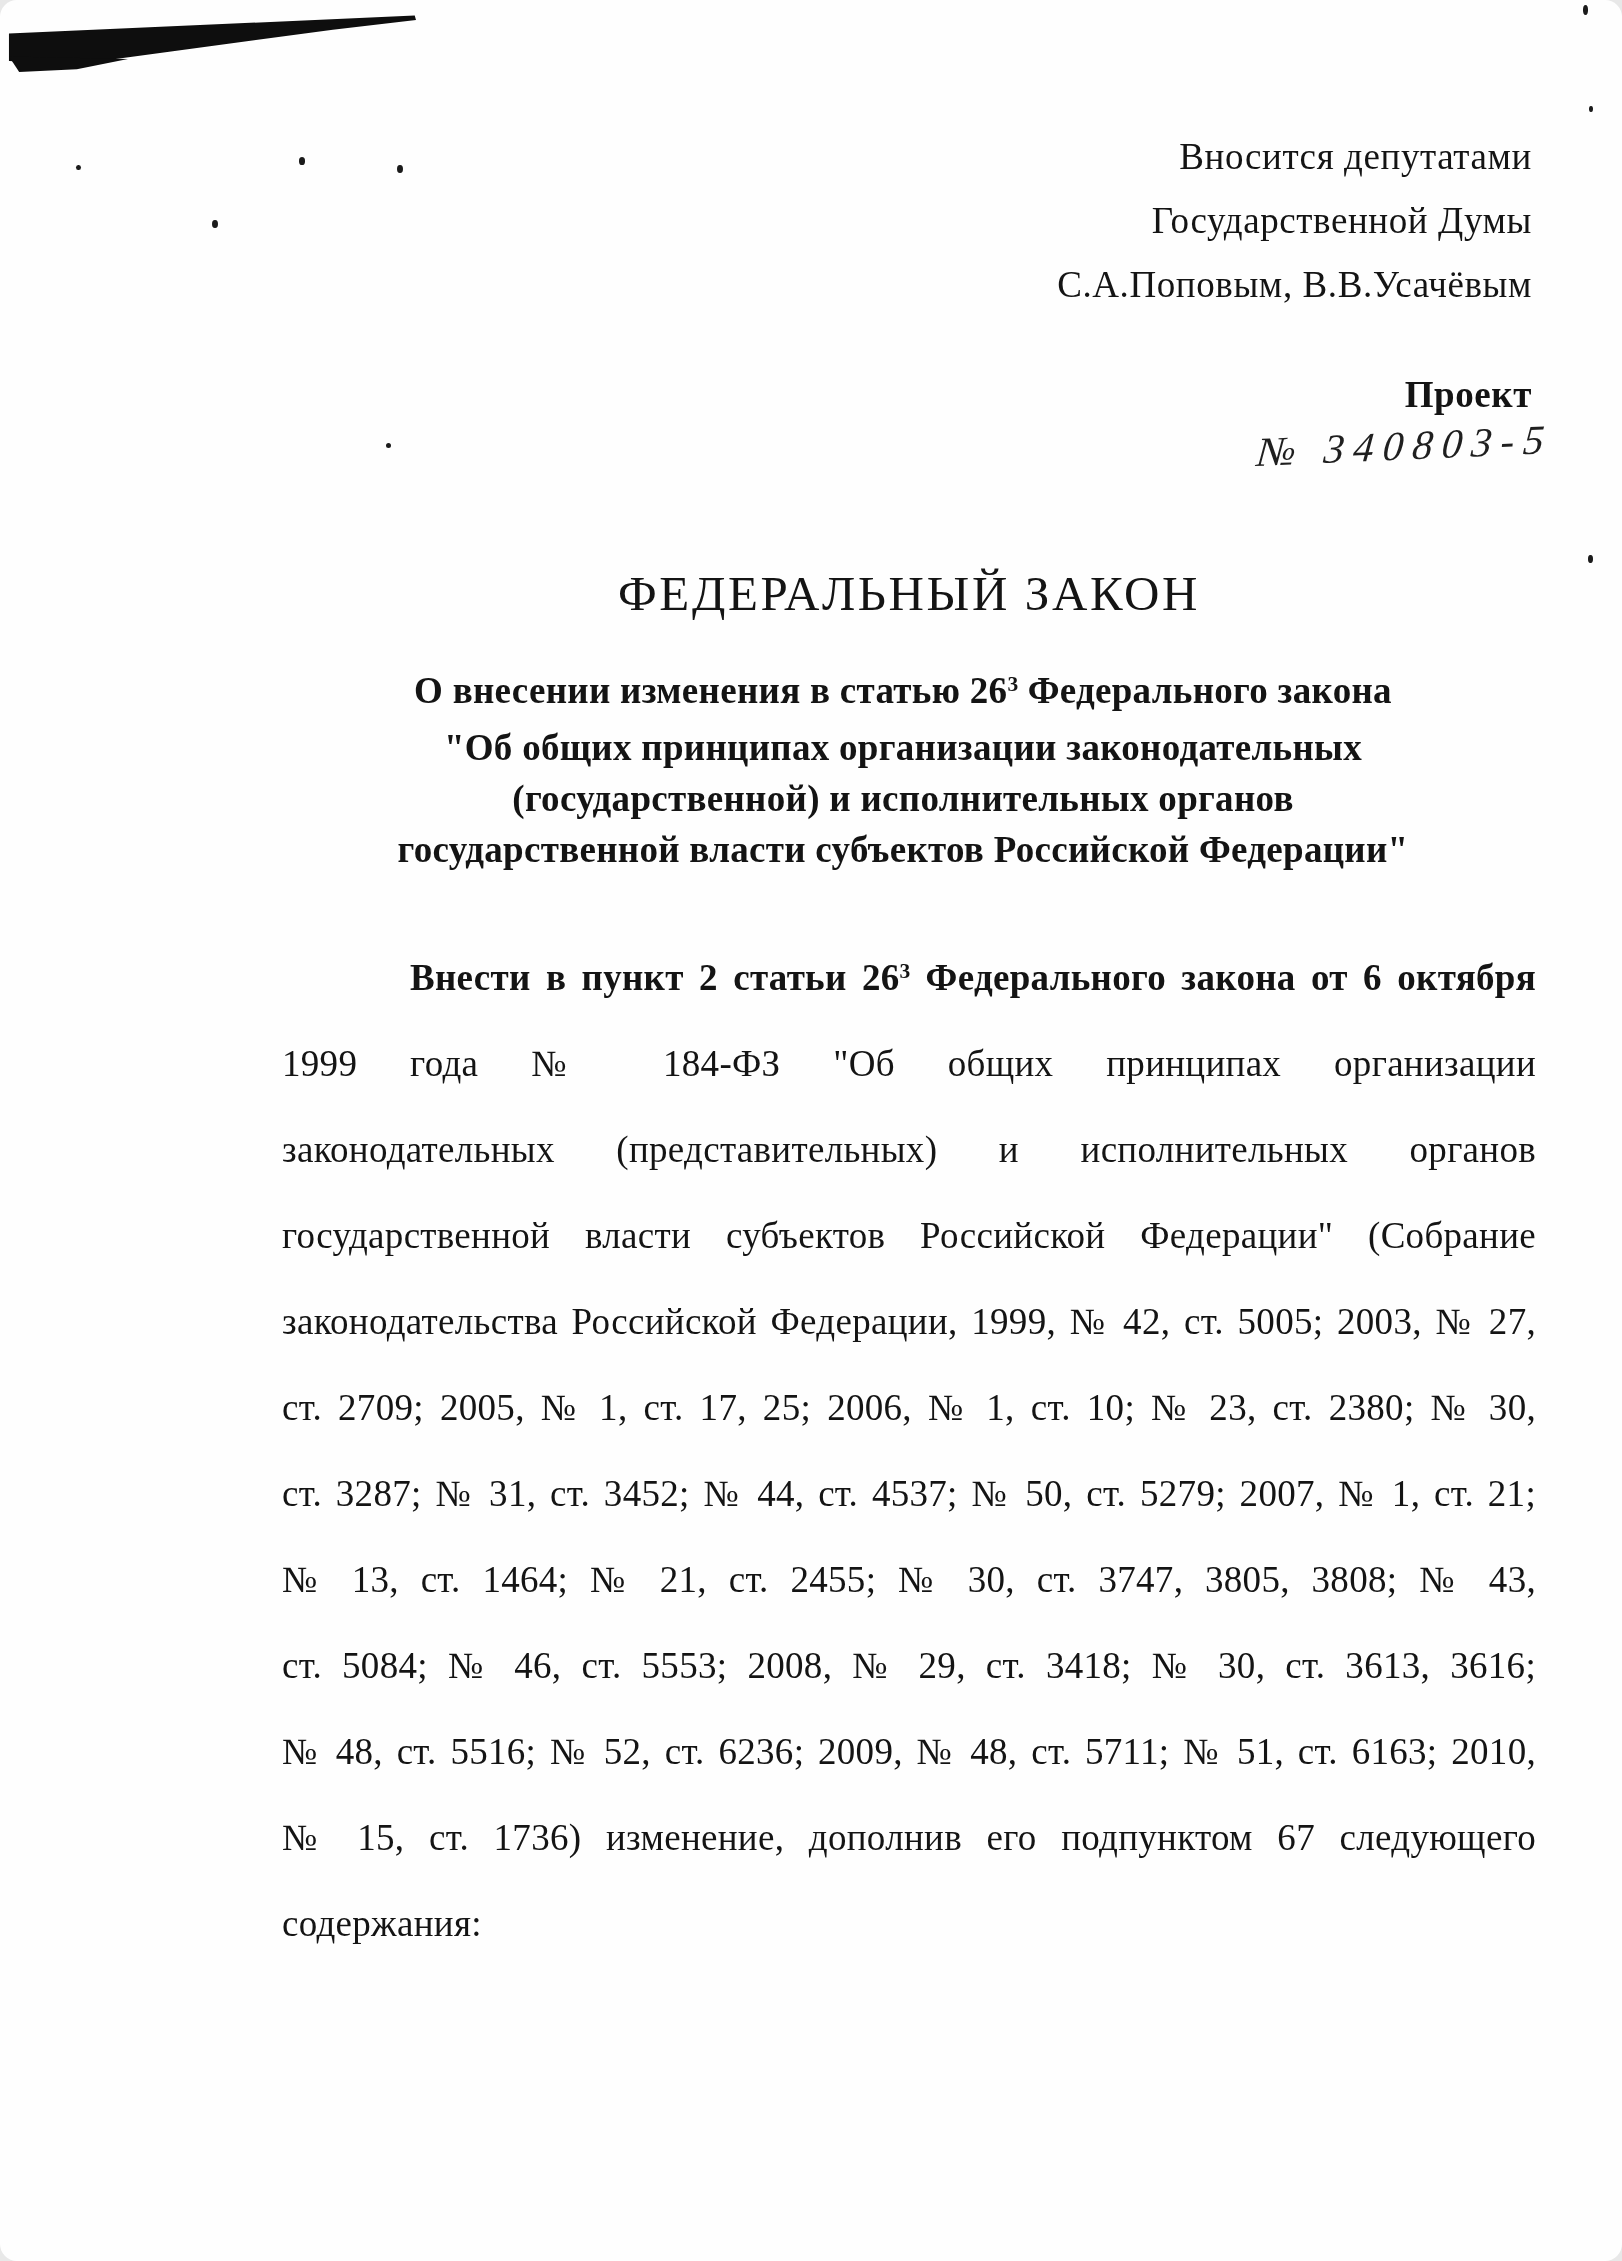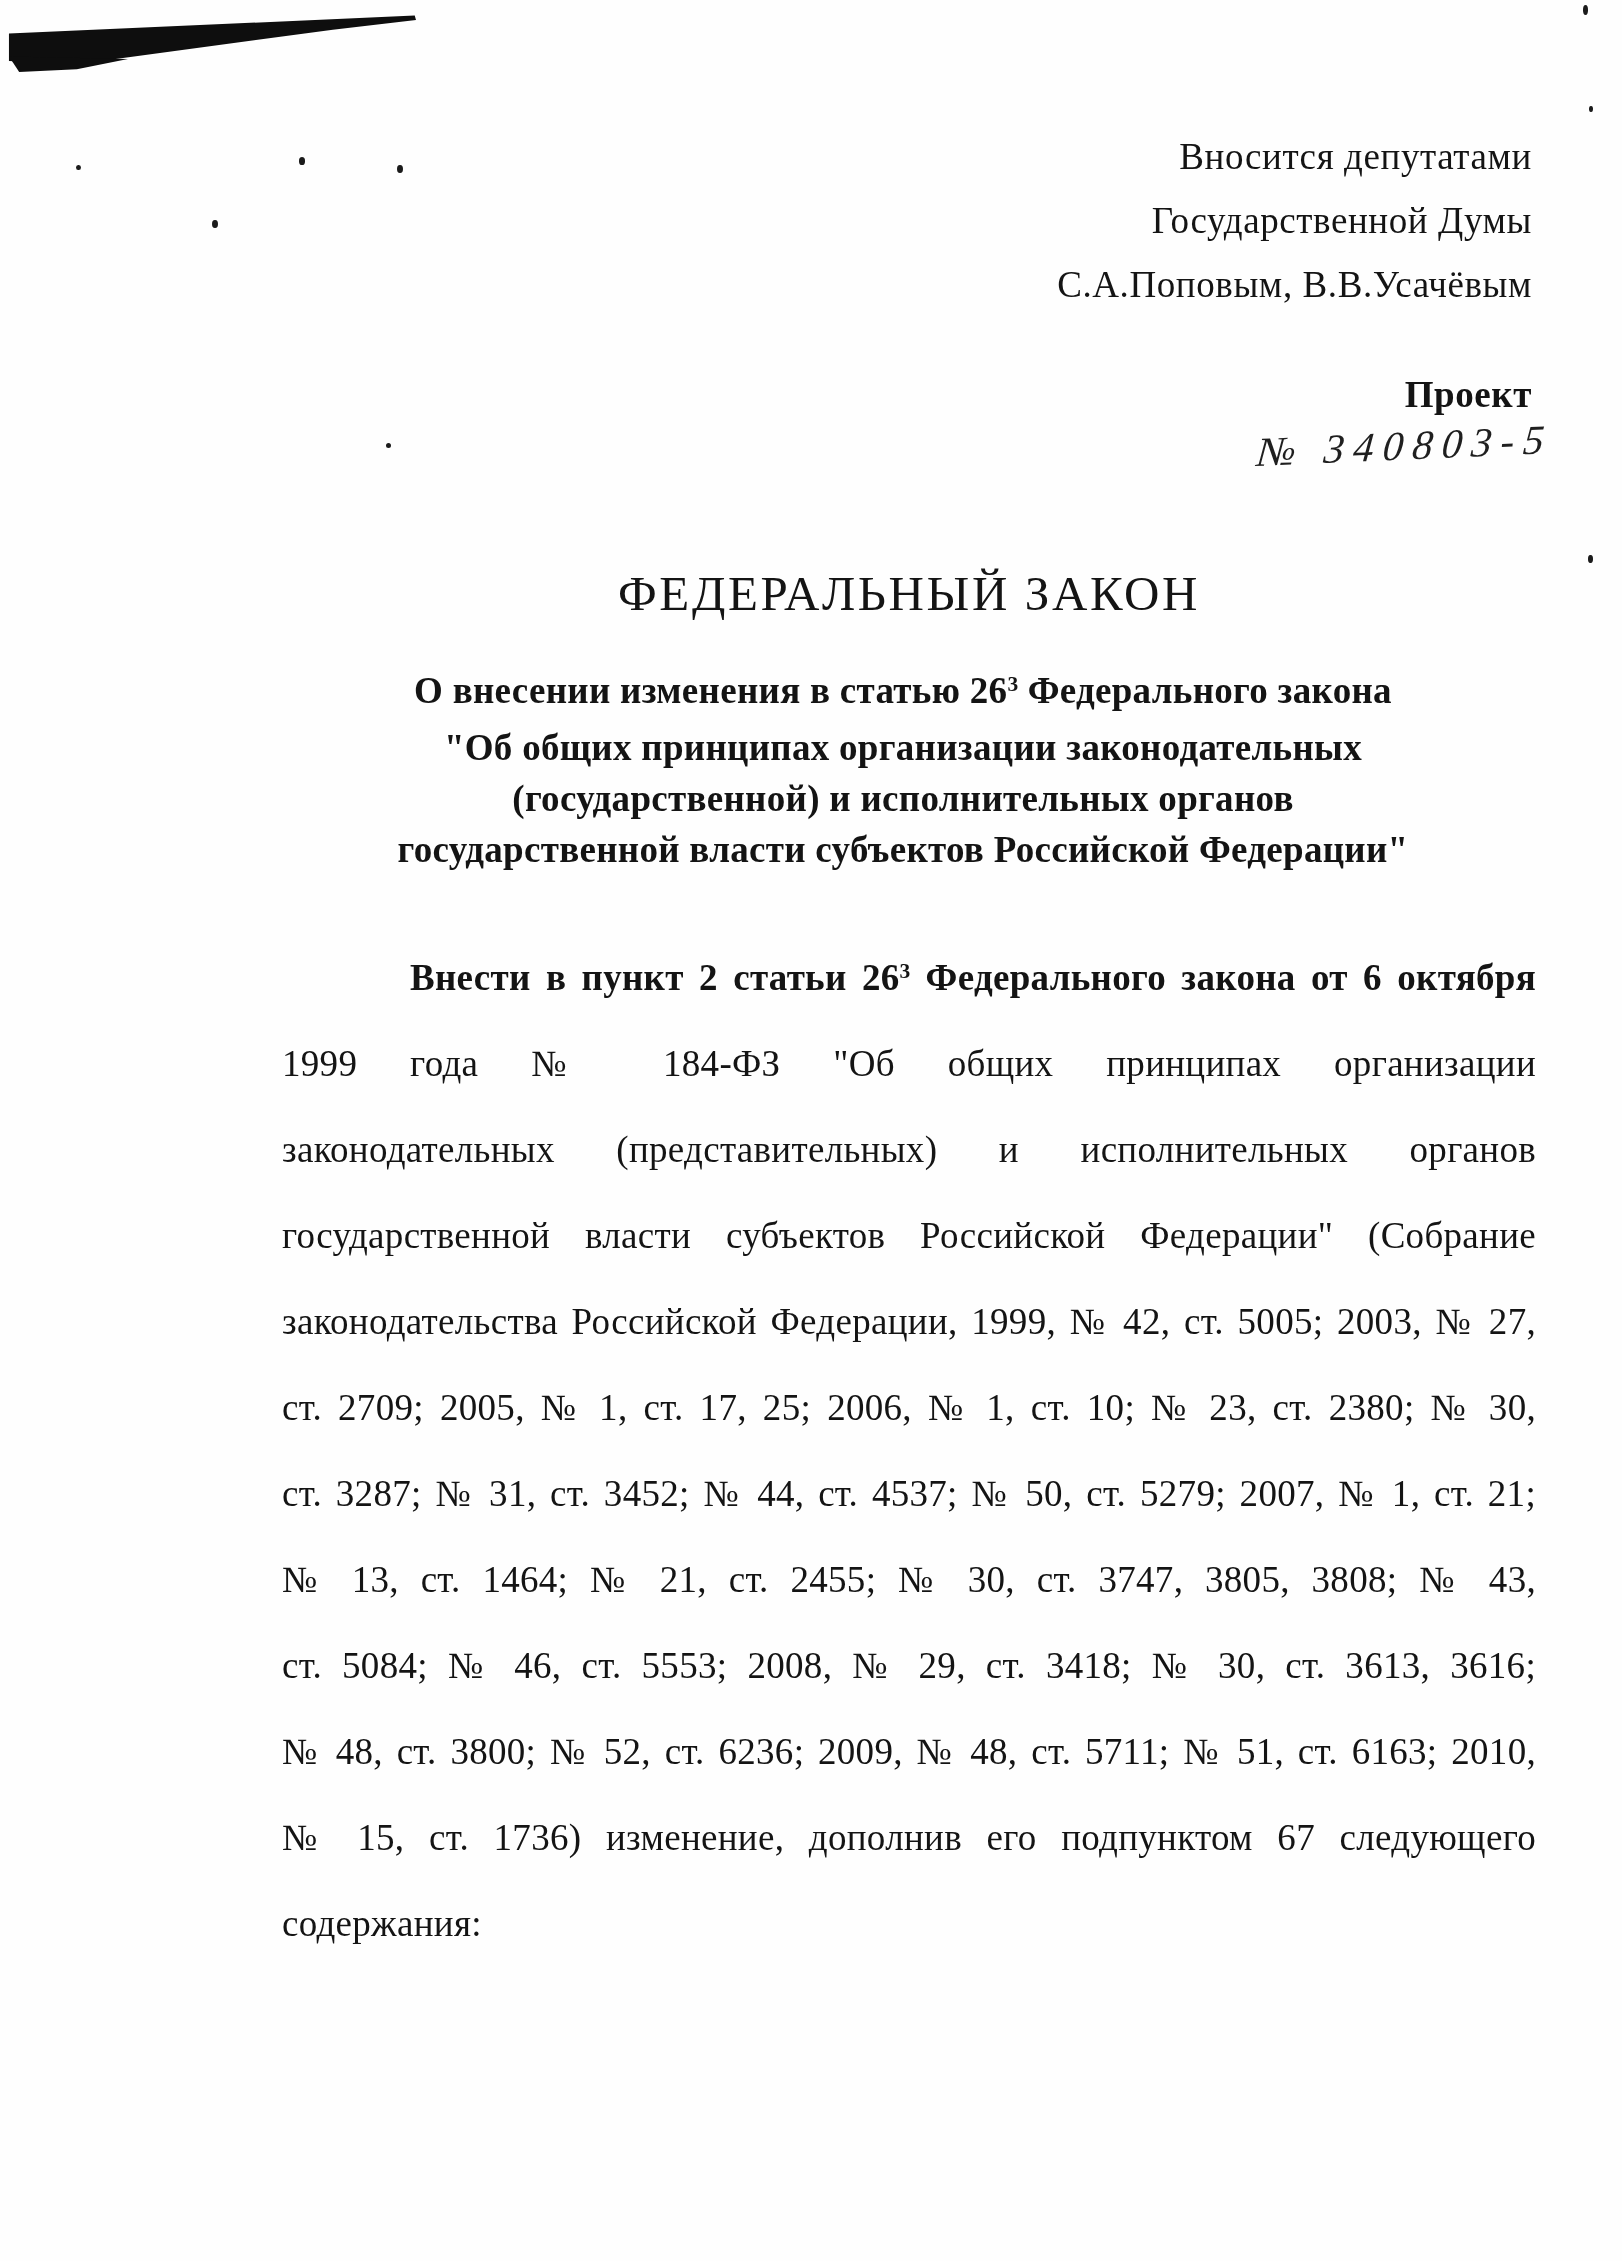--- a/index.html
+++ b/index.html
@@ -4,20 +4,21 @@
 <style>
   html,body{margin:0;padding:0;background:#e8e8e8;}
   .page{
     position:relative;
     width:1622px;height:2261px;
     margin:0 auto;
     background:#fefefe;
     font-family:"Liberation Serif","DejaVu Serif",serif;
     color:#141414;
     overflow:hidden;
+    border-radius:17px;
   }
   
   .artifact-line{position:absolute;left:0;top:0;}
   .speck{position:absolute;background:#1b1b1b;border-radius:50%;}
 
   
   .hdr{
     position:absolute;top:125px;right:90px;
     text-align:right;font-size:37px;line-height:64px;
     letter-spacing:0.6px;white-space:nowrap;
@@ -110,19 +111,19 @@
   <div class="body-text">
       <div class="body-line indent"><span>Внести в пункт 2 статьи 26</span><span class="sup">3</span><span> Федерального закона от 6 октября</span></div>
       <div class="body-line"><span>1999 года № 184-ФЗ "Об общих принципах организации</span></div>
       <div class="body-line"><span>законодательных (представительных) и исполнительных органов</span></div>
       <div class="body-line"><span>государственной власти субъектов Российской Федерации" (Собрание</span></div>
       <div class="body-line"><span>законодательства Российской Федерации, 1999, № 42, ст. 5005; 2003, № 27,</span></div>
       <div class="body-line"><span>ст. 2709; 2005, № 1, ст. 17, 25; 2006, № 1, ст. 10; № 23, ст. 2380; № 30,</span></div>
       <div class="body-line"><span>ст. 3287; № 31, ст. 3452; № 44, ст. 4537; № 50, ст. 5279; 2007, № 1, ст. 21;</span></div>
       <div class="body-line"><span>№ 13, ст. 1464; № 21, ст. 2455; № 30, ст. 3747, 3805, 3808; № 43,</span></div>
       <div class="body-line"><span>ст. 5084; № 46, ст. 5553; 2008, № 29, ст. 3418; № 30, ст. 3613, 3616;</span></div>
-      <div class="body-line"><span>№ 48, ст. 3800; № 52, ст. 6236; 2009, № 48, ст. 5711; № 51, ст. 6163; 2010,</span></div>
+      <div class="body-line"><span>№ 48, ст. 5516; № 52, ст. 6236; 2009, № 48, ст. 5711; № 51, ст. 6163; 2010,</span></div>
       <div class="body-line"><span>№ 15, ст. 1736) изменение, дополнив его подпунктом 67 следующего</span></div>
       <div class="body-line nojustify"><span>содержания:</span></div>
     </div>
 
 </div>
 
 
 </body></html>

